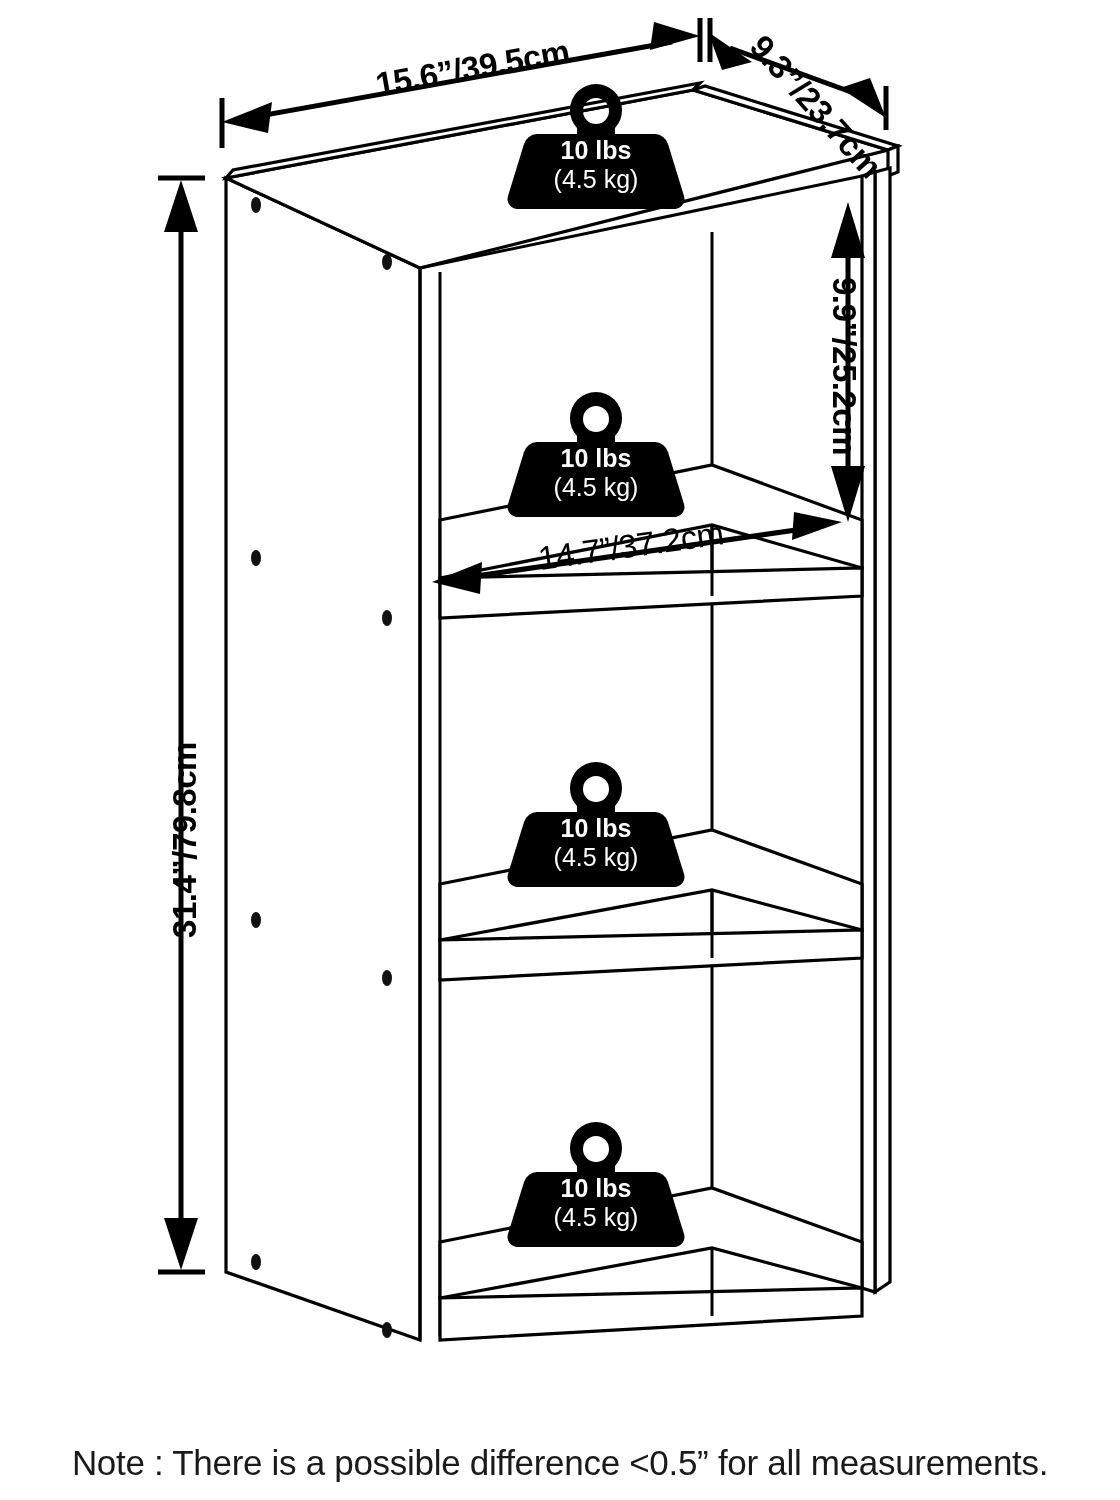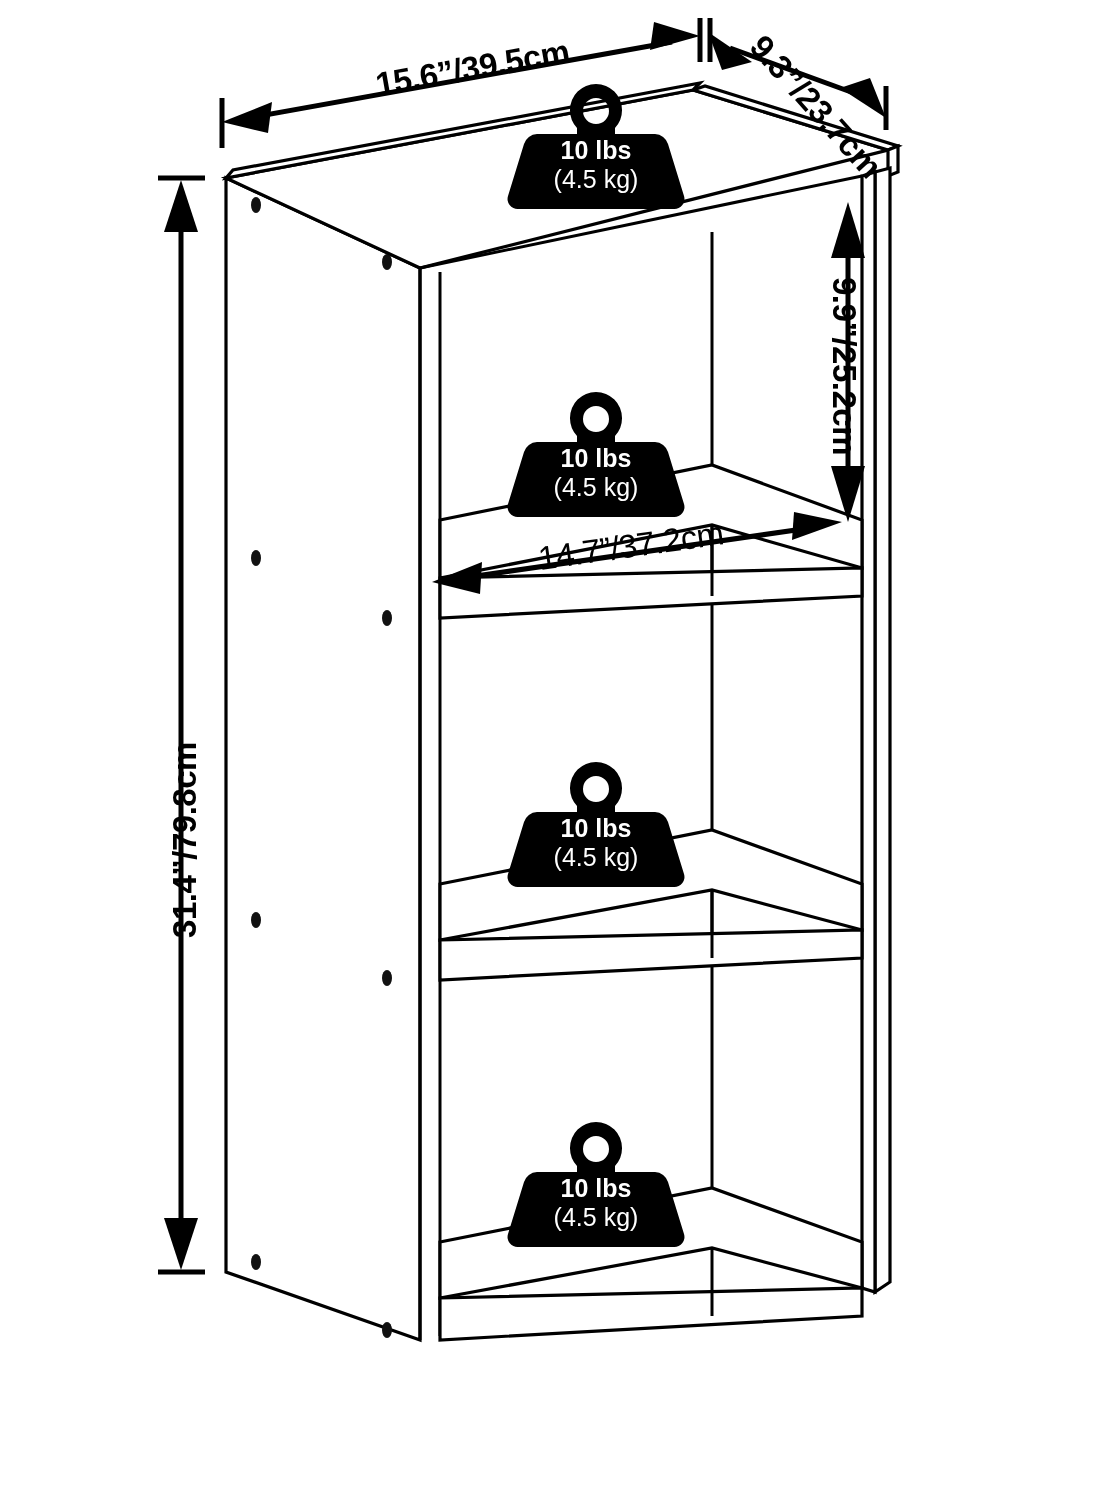--- a/index.html
+++ b/index.html
@@ -236,14 +236,15 @@
 
     <g>
       <path class="badge-body" d="M 596,1122 a 26,26 0 0 1 26,26 a 26,26 0 0 1 -7,18 l 0,6 l 40,0 a 14,14 0 0 1 13,10 l 16,52 a 10,10 0 0 1 -10,13 l -156,0 a 10,10 0 0 1 -10,-13 l 16,-52 a 14,14 0 0 1 13,-10 l 40,0 l 0,-6 a 26,26 0 0 1 -7,-18 a 26,26 0 0 1 26,-26 z
                M 596,1136 a 13,13 0 0 0 0,26 a 13,13 0 0 0 0,-26 z"></path>
       <text class="badge-text-main" x="596" y="1197">10 lbs</text>
       <text class="badge-text-sub" x="596" y="1226">(4.5 kg)</text>
     </g>
 
   </svg>
 
+  <div id="footer-note">Note : There is a possible difference &lt;0.5” for all measurements.</div>
 
 </div>
 
 </body></html>

